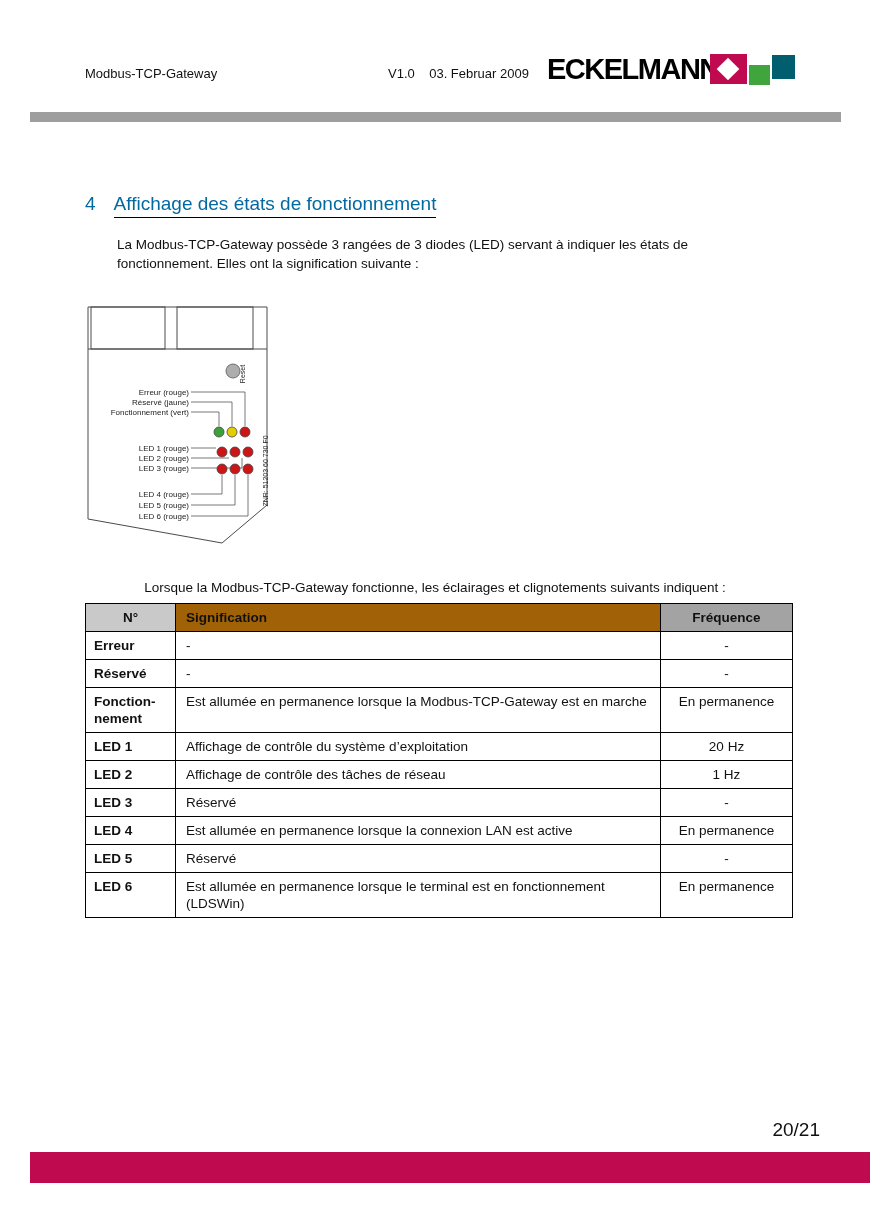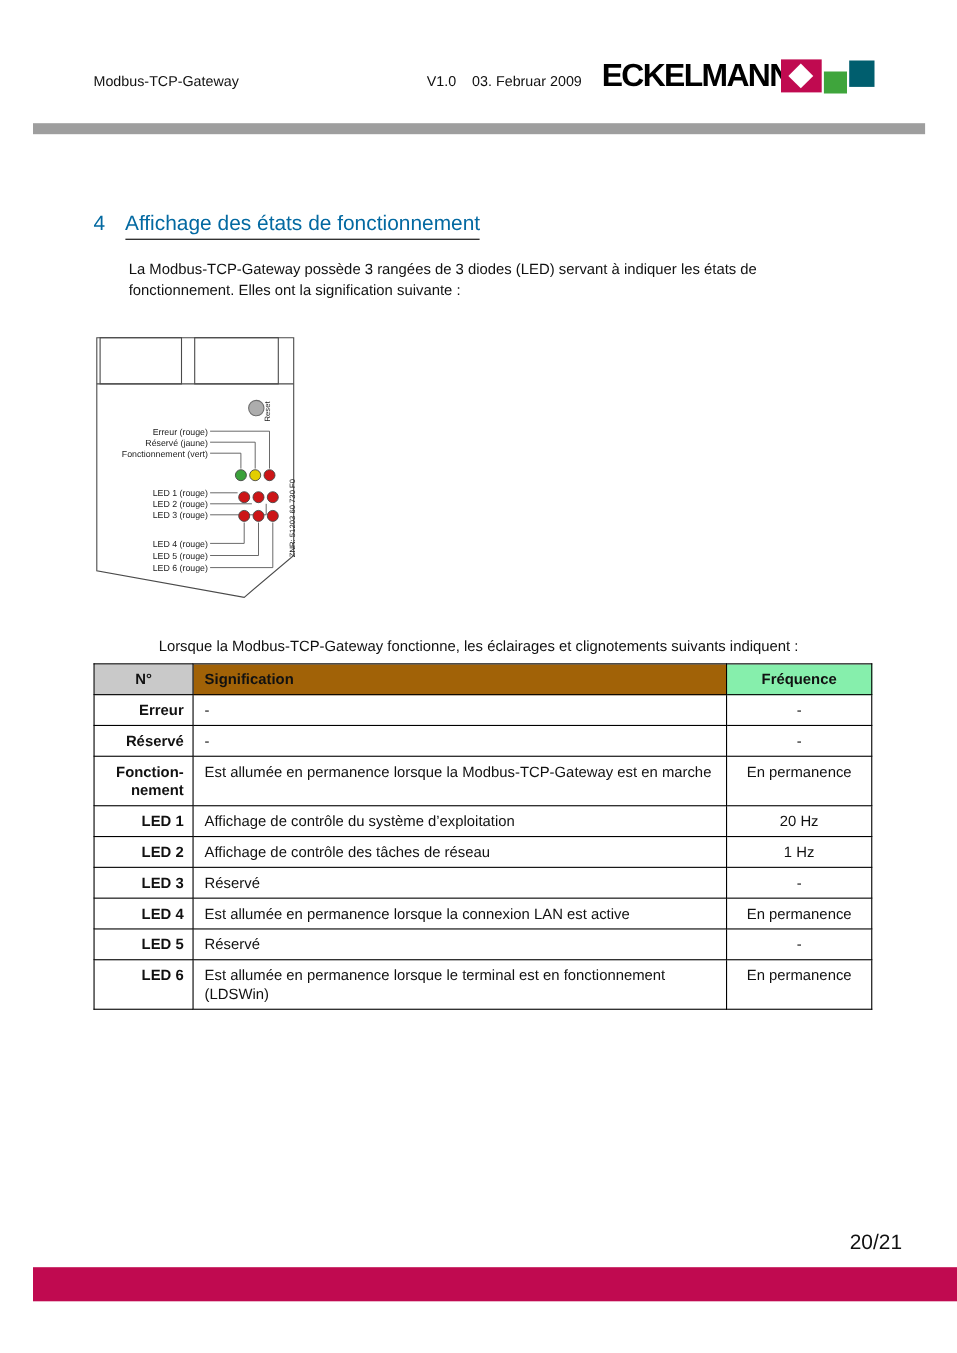--- a/index.html
+++ b/index.html
@@ -45,21 +45,21 @@
   .led-table th, .led-table td {
     border: 1px solid #000;
     font-size: 13.5px; line-height: 17px;
     padding: 5px 8px; vertical-align: top;
   }
   .led-table col.c0 { width: 90px; }
   .led-table col.c1 { width: 485px; }
   .led-table col.c2 { width: 132px; }
   .led-table th { font-weight: bold; }
   .led-table th.a-center, .led-table td.a-center { text-align: center; }
-  .led-table td.col-no { text-align: right; font-weight: bold; white-space: pre-line; }
+  .led-table td.col-no { text-align: left; font-weight: bold; white-space: pre-line; }
   .led-table td.col-sig { text-align: left; padding-left: 10px; }
   .led-table th.col-sig-h { text-align: left; padding-left: 10px; }
 
   
   .page-number { position: absolute; left: 720px; top: 1119px; width: 100px; text-align: right; font-size: 19px; }
   .bottom-bar { position: absolute; left: 30px; top: 1152px; width: 840px; height: 31px; }
 </style>
 </head>
 <body>
 
@@ -139,21 +139,21 @@
   <table class="led-table">
     <colgroup>
         <col class="c0">
         <col class="c1">
         <col class="c2">
       </colgroup>
     <thead>
       <tr>
         <th class="a-center" style="background-color: rgb(201, 201, 201);">N°</th>
         <th class="col-sig-h" style="background-color: #a16207;">Signification</th>
-        <th class="a-center" style="background-color: #86efac;">Fréquence</th>
+        <th class="a-center" style="background-color: #a3a3a3;">Fréquence</th>
       </tr>
     </thead>
     <tbody>
       <tr>
         <td class="col-no">Erreur</td>
         <td class="col-sig">-</td>
         <td class="a-center">-</td>
       </tr>
       <tr>
         <td class="col-no">Réservé</td>

